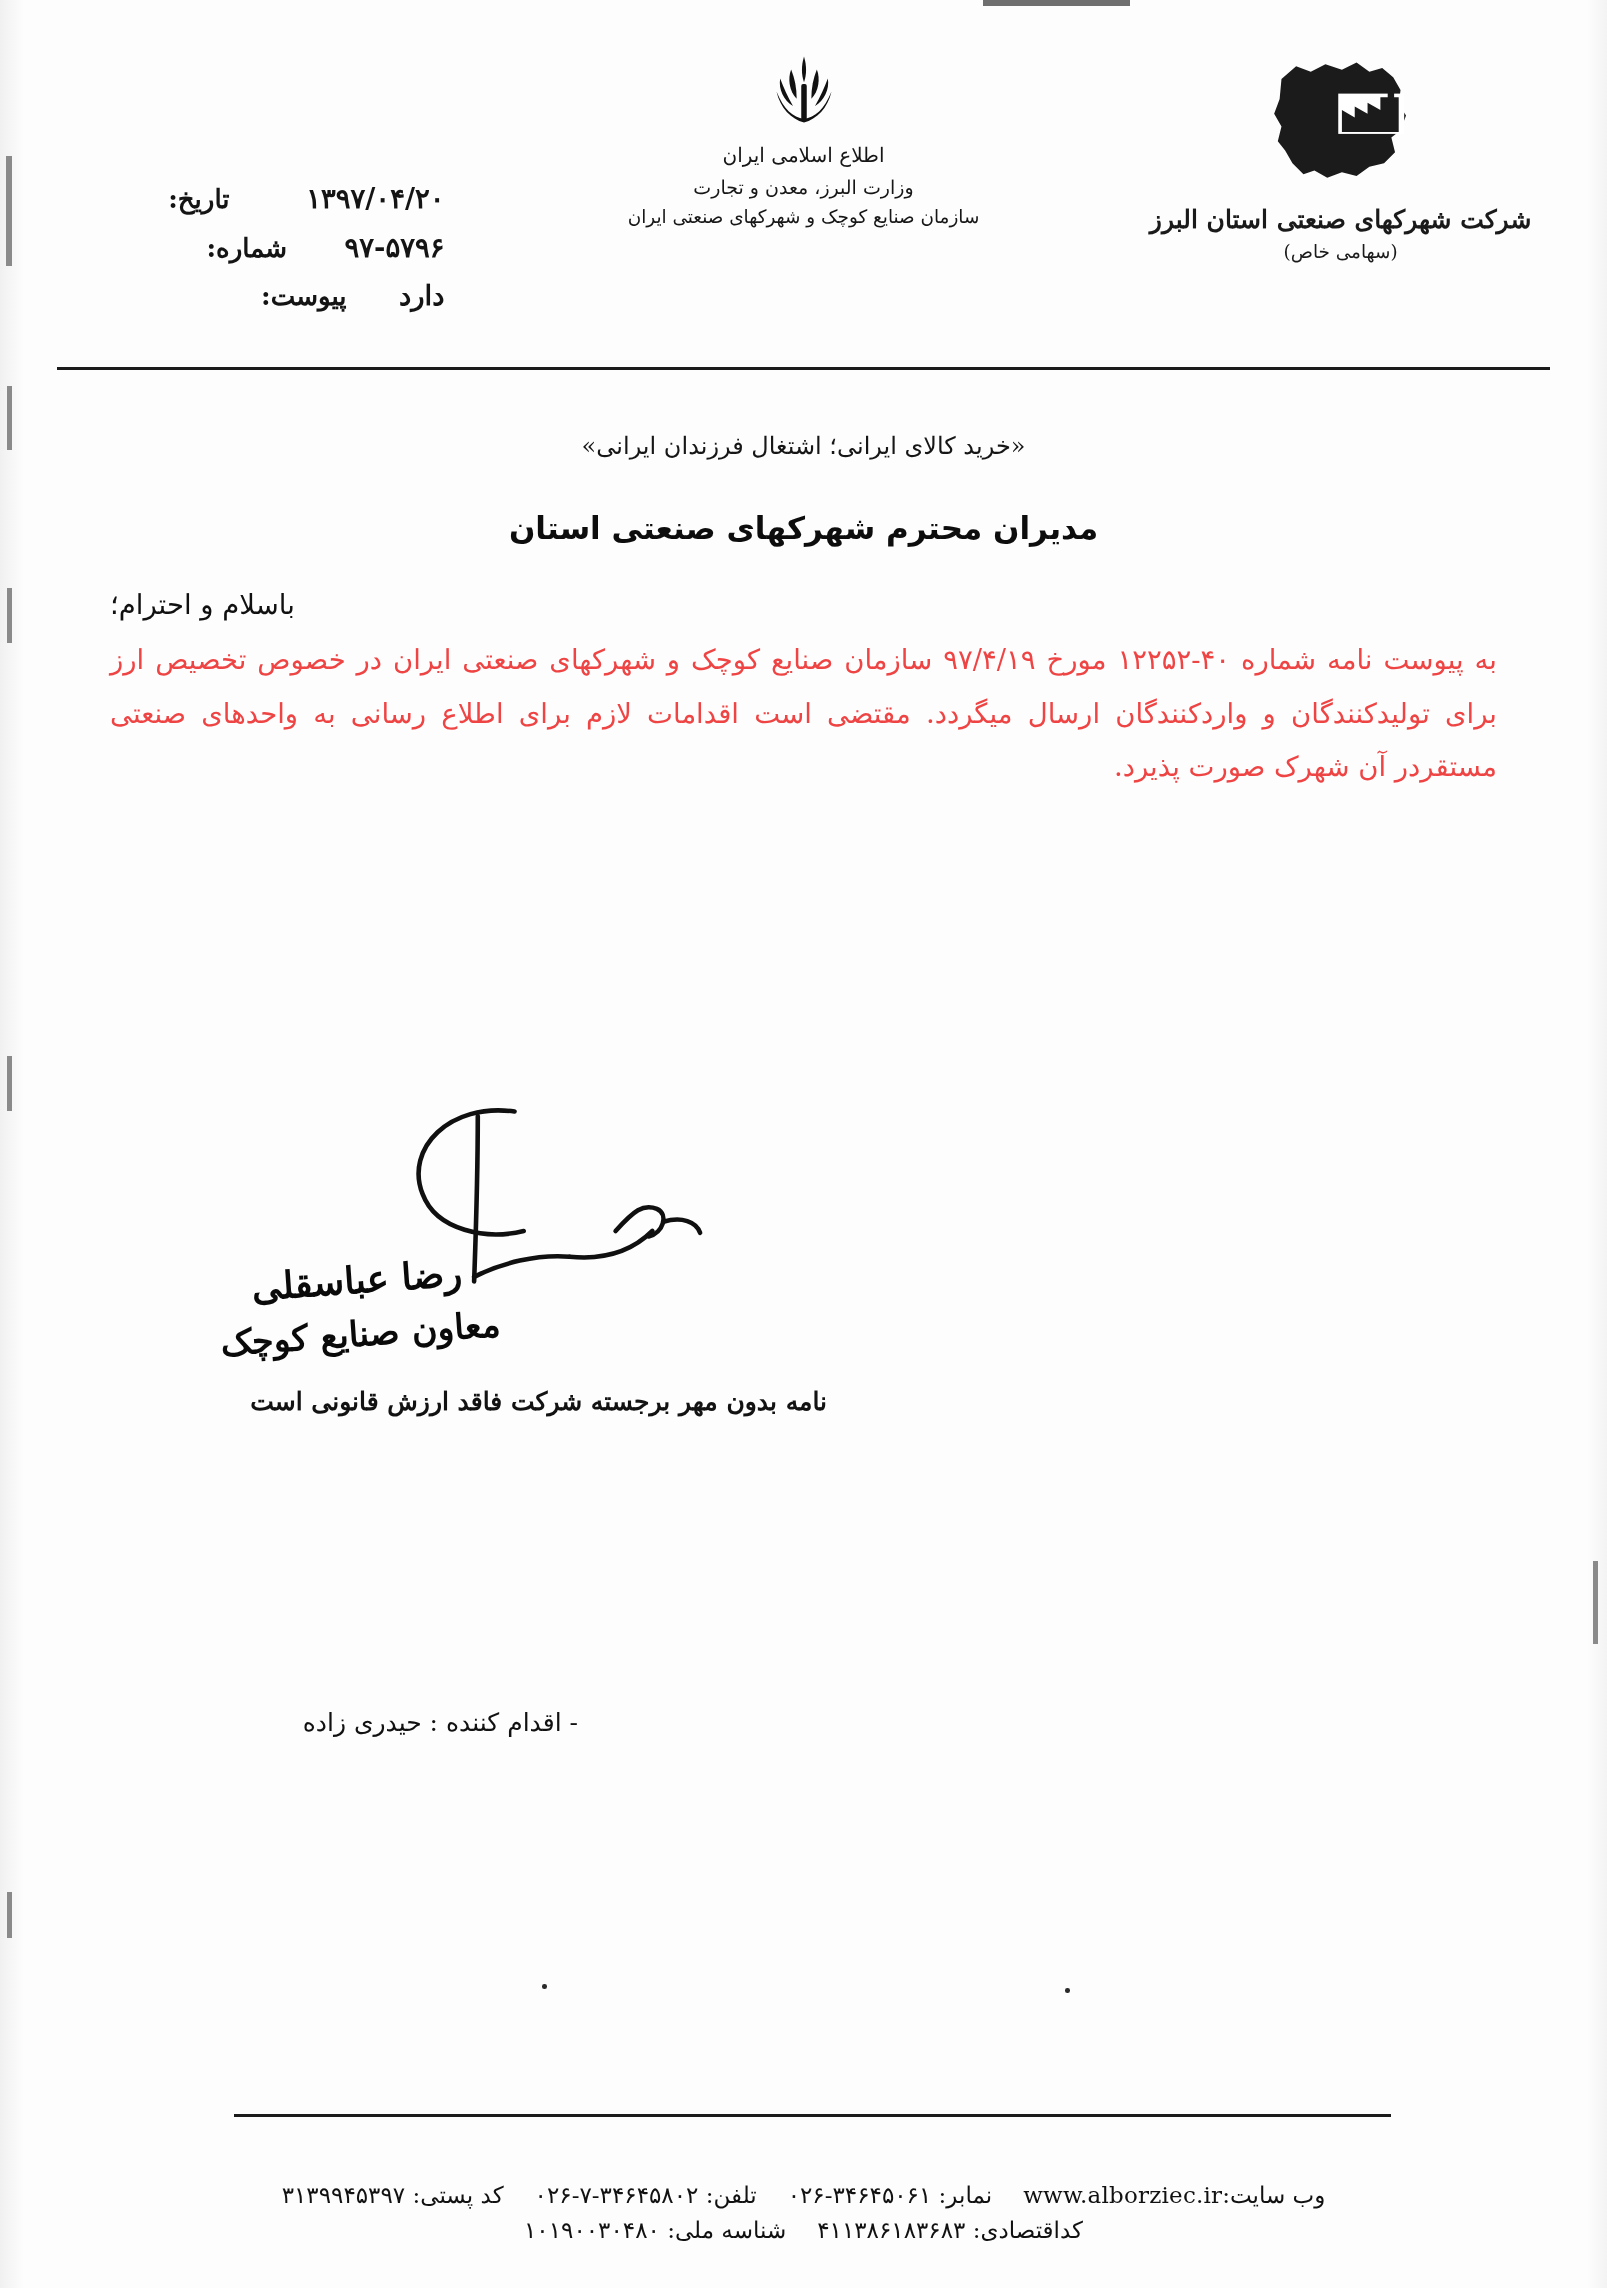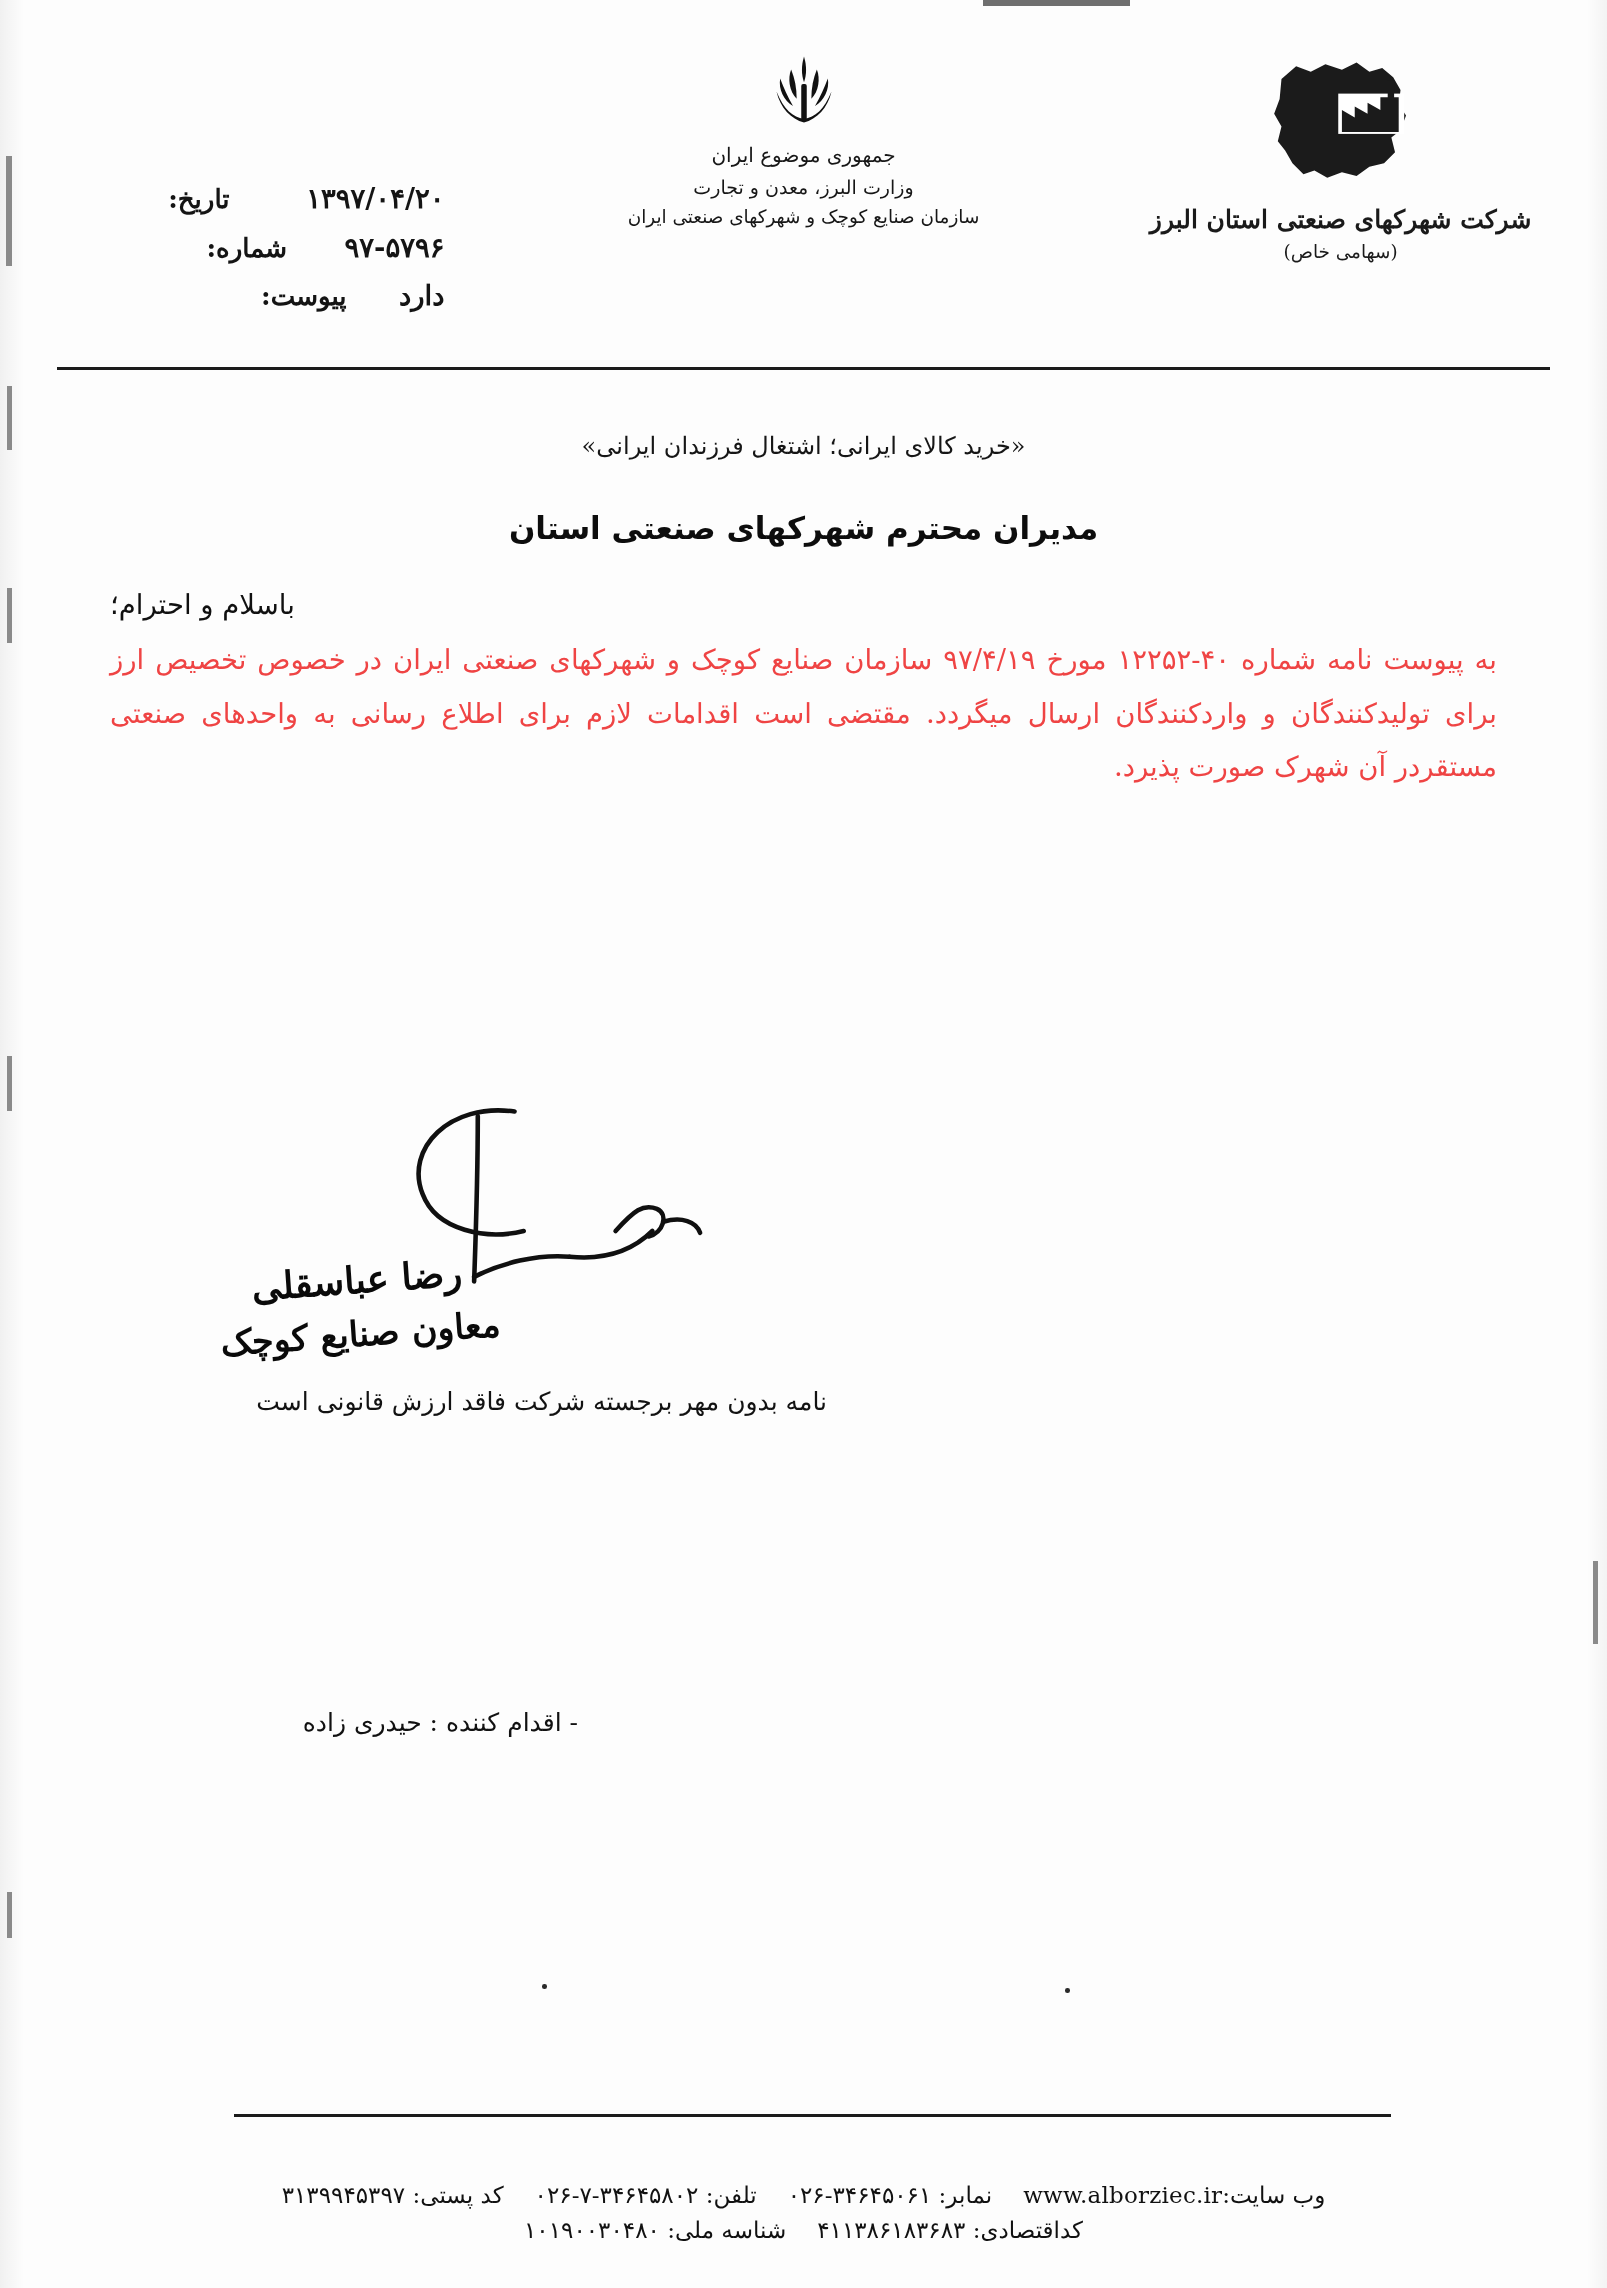--- a/index.html
+++ b/index.html
@@ -234,20 +234,21 @@
   .sig-note {
     position: absolute;
     top: 294px;
     left: 0;
     width: 698px;
     font-family: "DejaVu Serif", serif;
     font-size: 25px;
     color: #121212;
     text-align: right;
     white-space: nowrap;
+    font-weight: bold;
   }
 
   .action-line {
     position: absolute;
     top: 1708px;
     right: 1029px;
     font-family: "DejaVu Serif", serif;
     font-size: 25px;
     color: #111;
     white-space: nowrap;
@@ -328,21 +329,21 @@
             <path d="M36 6 C33 16 33 26 36 34 C39 26 39 16 36 6 Z"></path>
             <path d="M22 20 C18 30 20 44 28 52 C28 40 26 30 22 20 Z"></path>
             <path d="M50 20 C54 30 52 44 44 52 C44 40 46 30 50 20 Z"></path>
             <path d="M10 30 C8 42 14 54 24 60 C18 50 14 40 10 30 Z"></path>
             <path d="M62 30 C64 42 58 54 48 60 C54 50 58 40 62 30 Z"></path>
             <rect x="33" y="36" width="6" height="40" rx="2"></rect>
             <path d="M6 44 C10 62 22 74 36 78 C50 74 62 62 66 44 C58 64 48 72 36 74 C24 72 14 64 6 44 Z"></path>
           </g>
         </svg>
       </div>
-      <div class="center-line l1">جمهوری موضوع ایران</div>
+      <div class="center-line l1">اطلاع اسلامی ایران</div>
       <div class="center-line l2">وزارت البرز، معدن و تجارت</div>
       <div class="center-line l3">سازمان صنایع کوچک و شهرکهای صنعتی ایران</div>
     </div>
 
     <div class="meta-block">
       <div class="meta-row">
         <span class="meta-label">تاریخ:</span>
         <span class="meta-value">۱۳۹۷/۰۴/۲۰</span>
       </div>
       <div class="meta-row">

